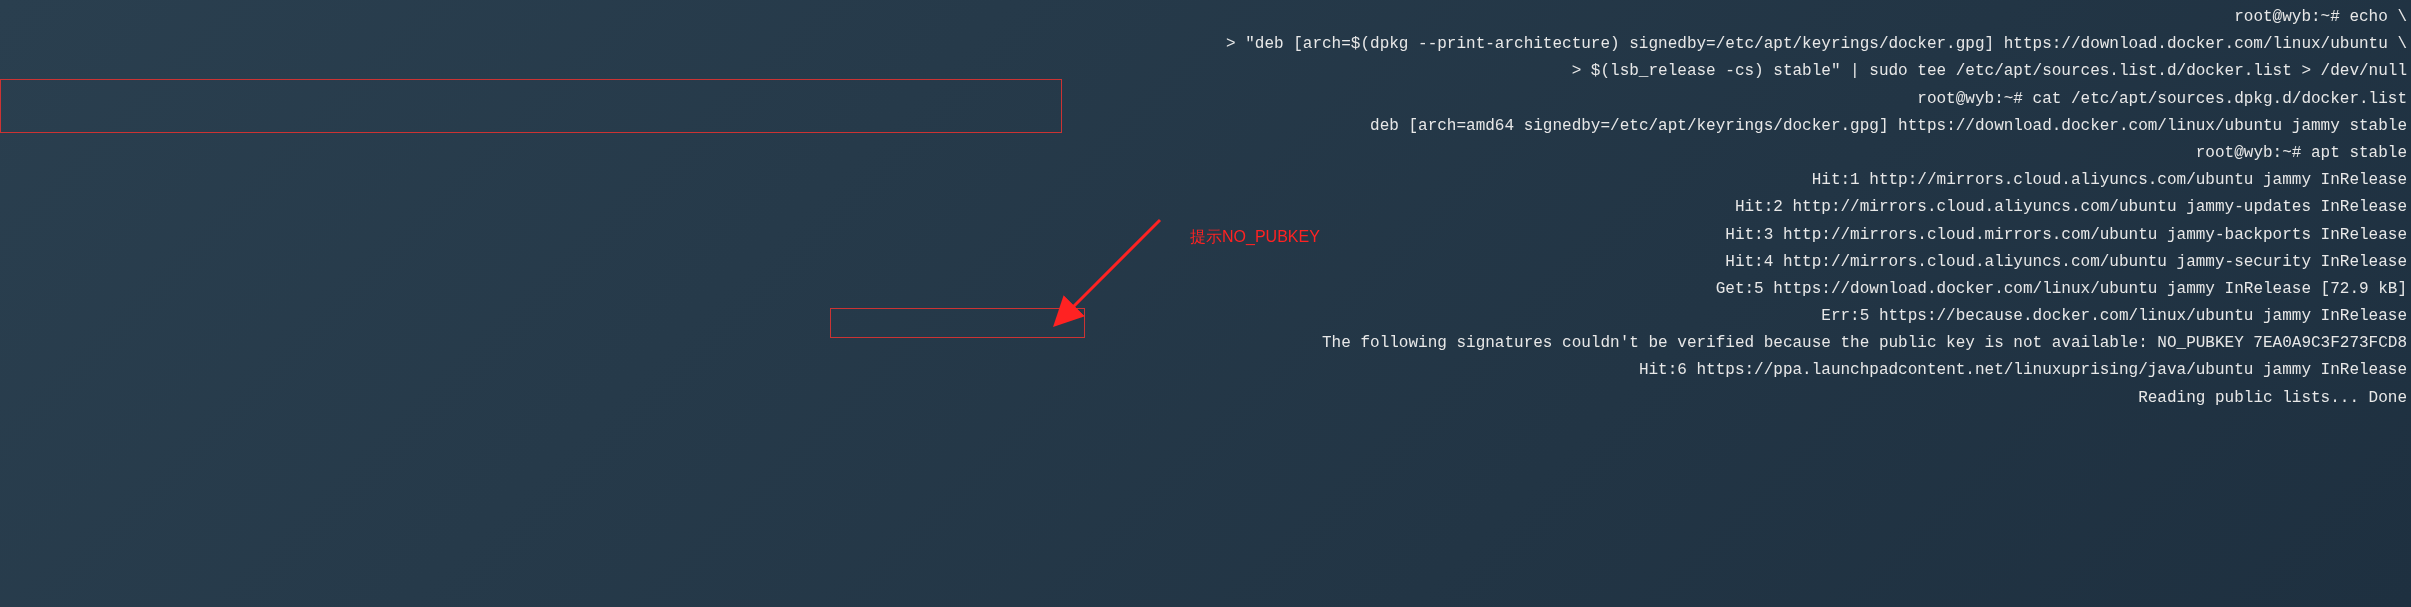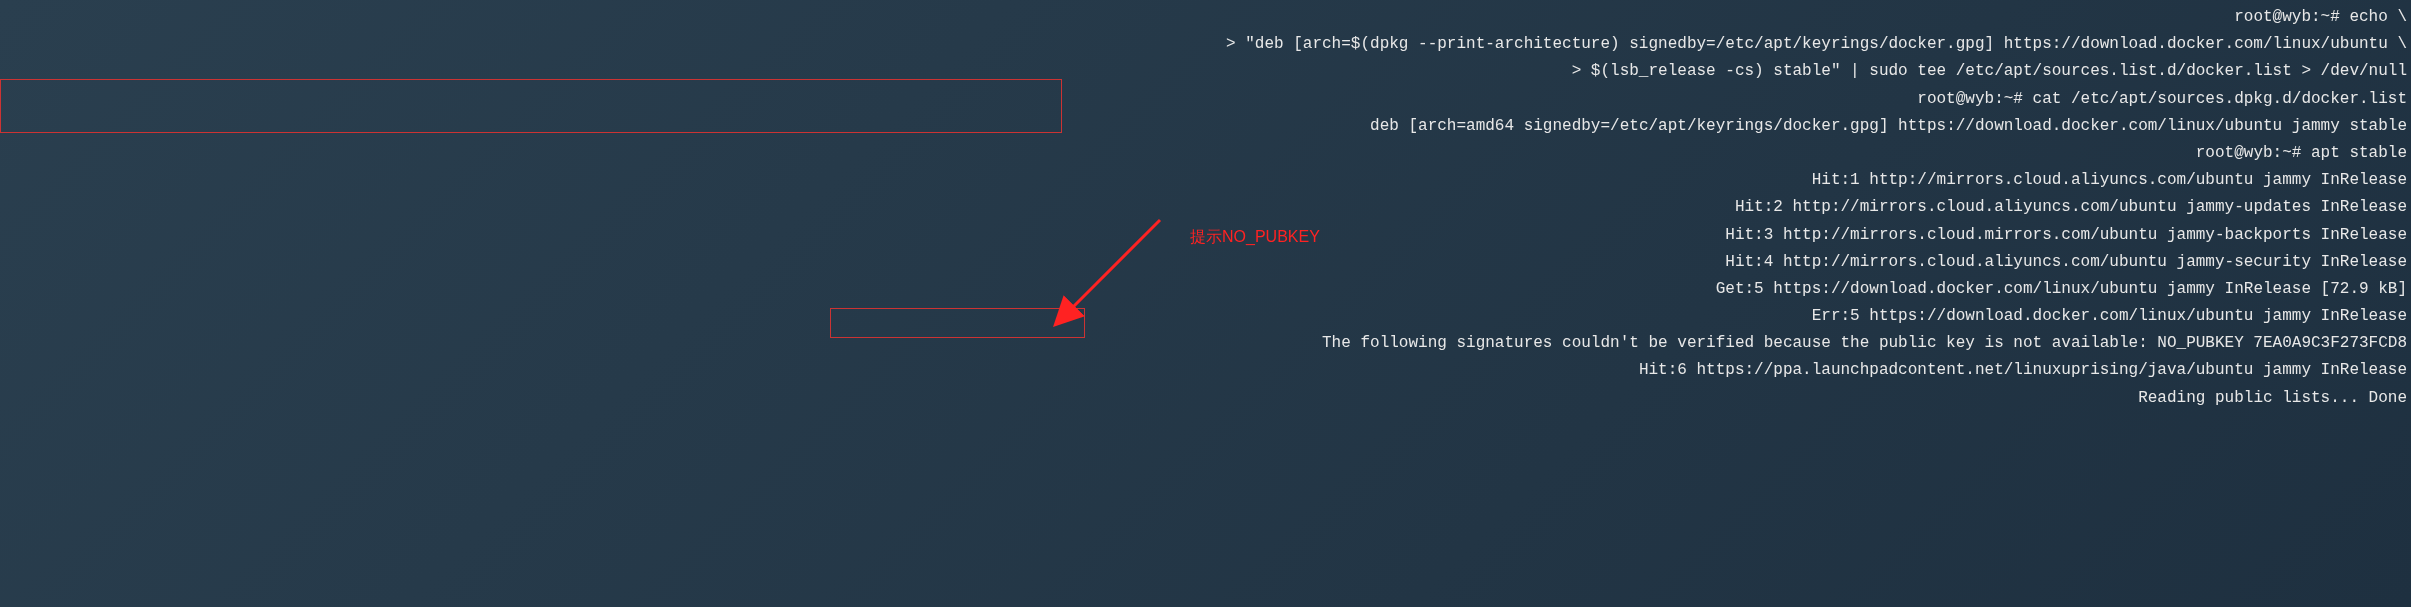--- a/index.html
+++ b/index.html
@@ -65,21 +65,21 @@
 <div class="terminal-line">&gt; "deb [arch=$(dpkg --print-architecture) signedby=/etc/apt/keyrings/docker.gpg] https://download.docker.com/linux/ubuntu \</div>
 <div class="terminal-line">&gt; $(lsb_release -cs) stable" | sudo tee /etc/apt/sources.list.d/docker.list &gt; /dev/null</div>
 <div class="terminal-line">root@wyb:~# cat /etc/apt/sources.dpkg.d/docker.list</div>
 <div class="terminal-line">deb [arch=amd64 signedby=/etc/apt/keyrings/docker.gpg] https://download.docker.com/linux/ubuntu jammy stable</div>
 <div class="terminal-line">root@wyb:~# apt stable</div>
 <div class="terminal-line">Hit:1 http://mirrors.cloud.aliyuncs.com/ubuntu jammy InRelease</div>
 <div class="terminal-line">Hit:2 http://mirrors.cloud.aliyuncs.com/ubuntu jammy-updates InRelease</div>
 <div class="terminal-line">Hit:3 http://mirrors.cloud.mirrors.com/ubuntu jammy-backports InRelease</div>
 <div class="terminal-line">Hit:4 http://mirrors.cloud.aliyuncs.com/ubuntu jammy-security InRelease</div>
 <div class="terminal-line">Get:5 https://download.docker.com/linux/ubuntu jammy InRelease [72.9 kB]</div>
-<div class="terminal-line">Err:5 https://download.docker.com/linux/ubuntu jammy InRelease</div>
+<div class="terminal-line">Err:5 https://because.docker.com/linux/ubuntu jammy InRelease</div>
 <div class="terminal-line">  The following signatures couldn't be verified because the public key is not available: NO_PUBKEY 7EA0A9C3F273FCD8</div>
 <div class="terminal-line">Hit:6 https://ppa.launchpadcontent.net/linuxuprising/java/ubuntu jammy InRelease</div>
 <div class="terminal-line">Reading public lists... Done</div>
 
 <div class="highlight-box1"></div>
 <div class="highlight-box2"></div>
 
 <div class="annotation annotation-text">提示NO_PUBKEY</div>
 
 <svg class="arrow-svg" width="200" height="120">

